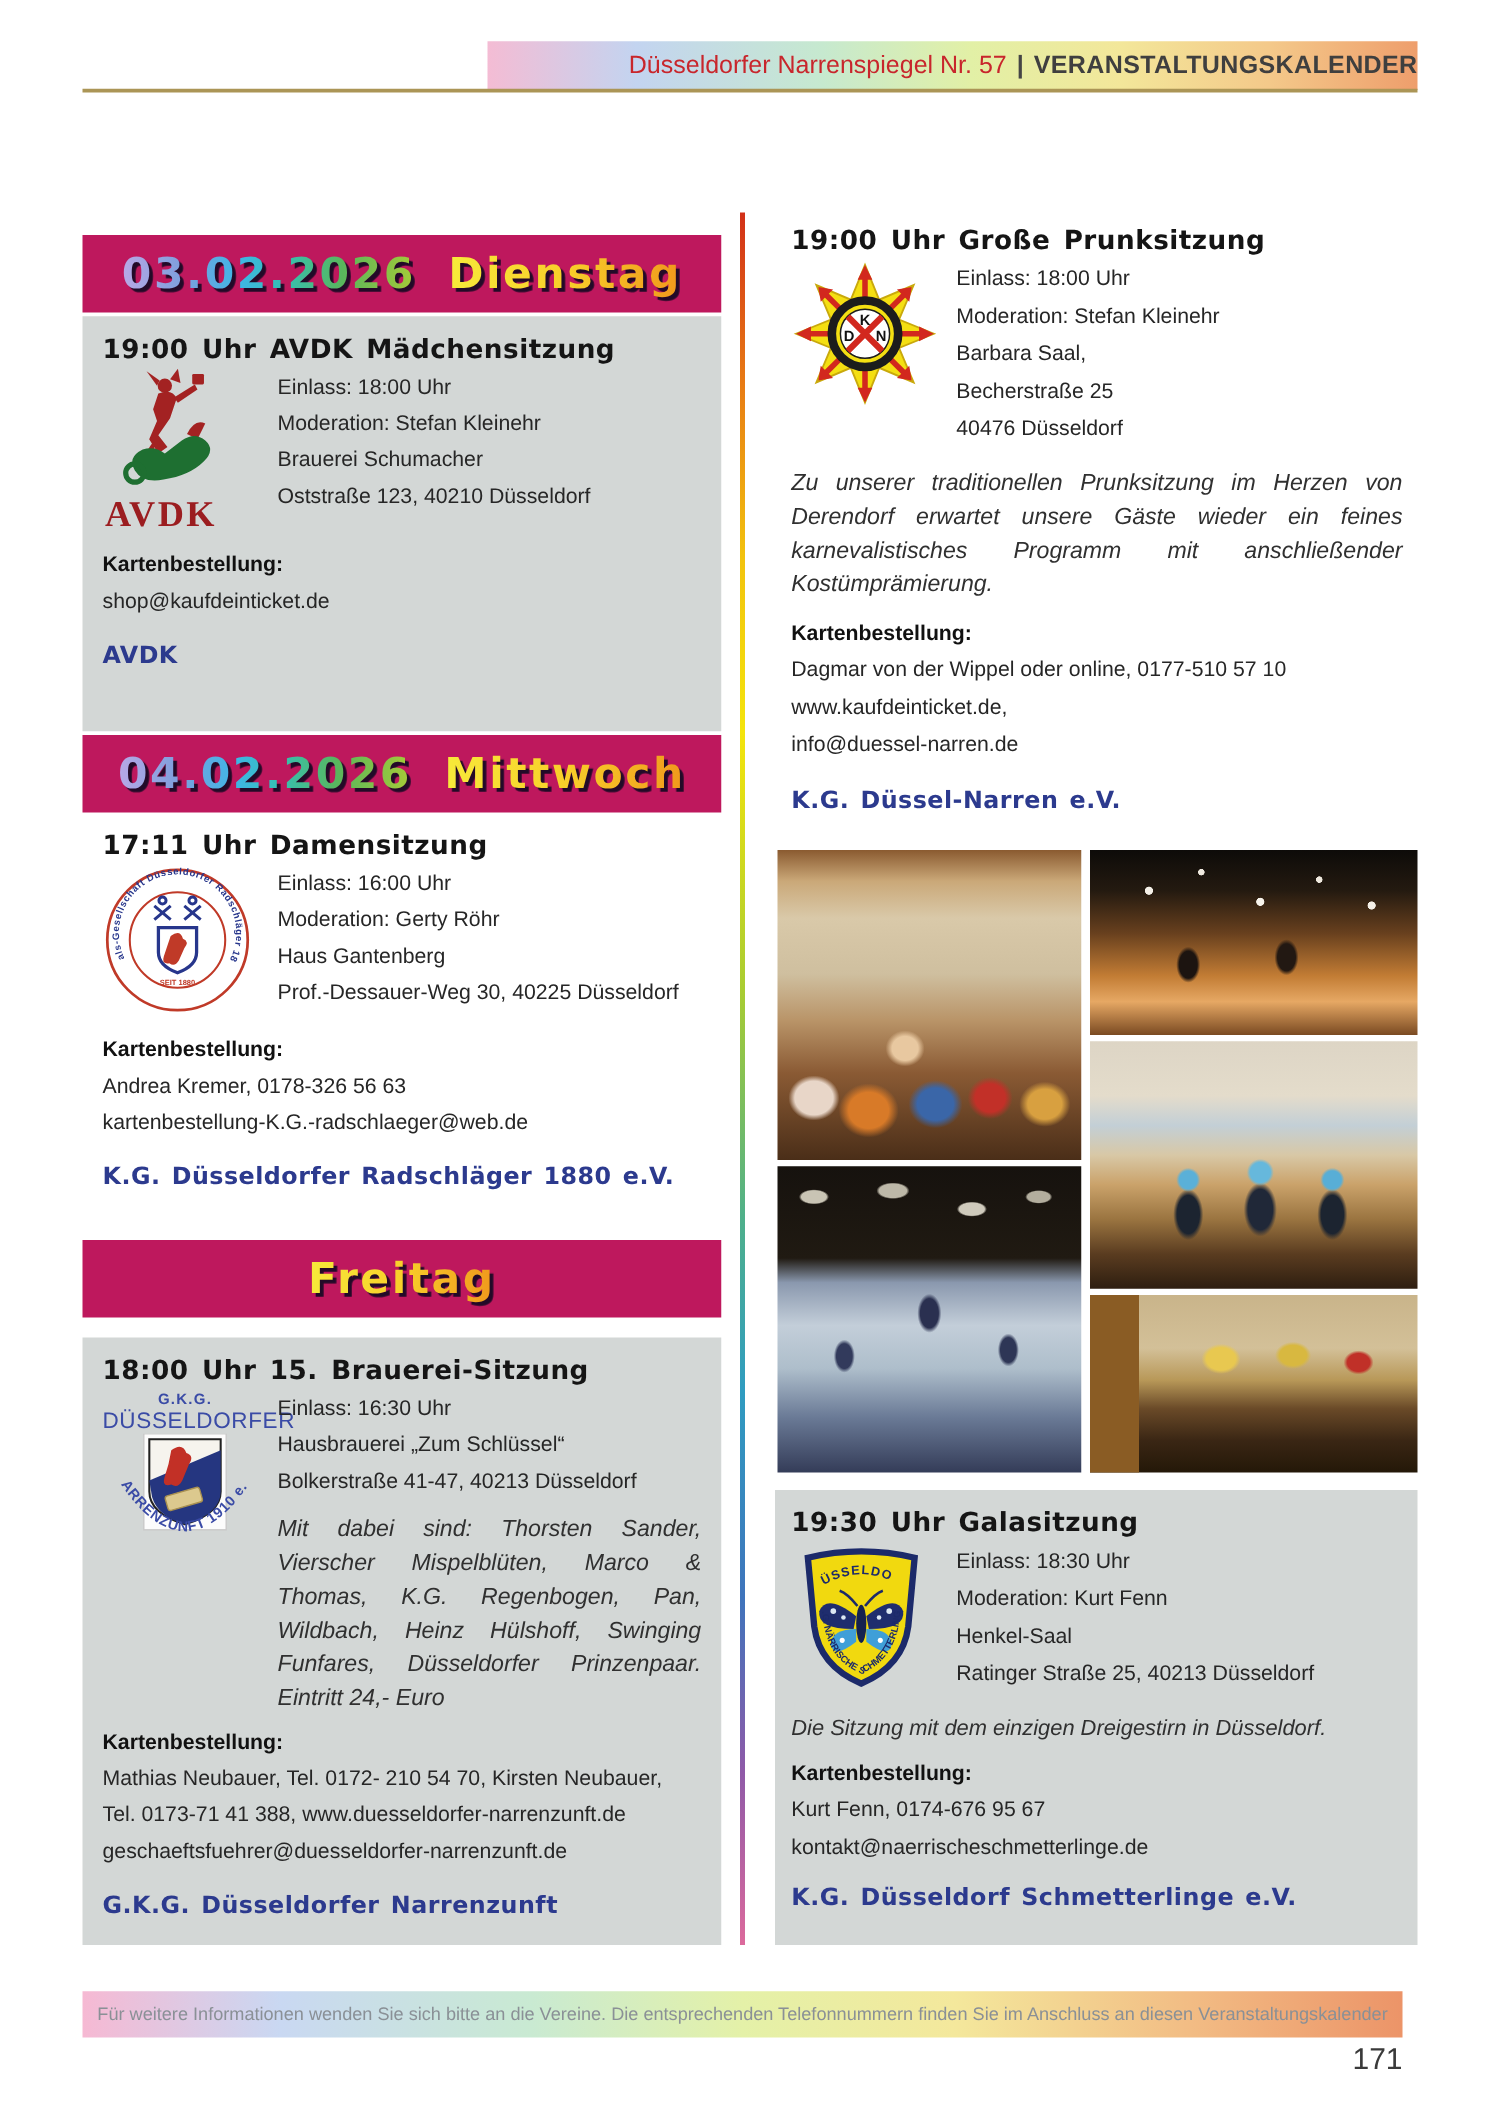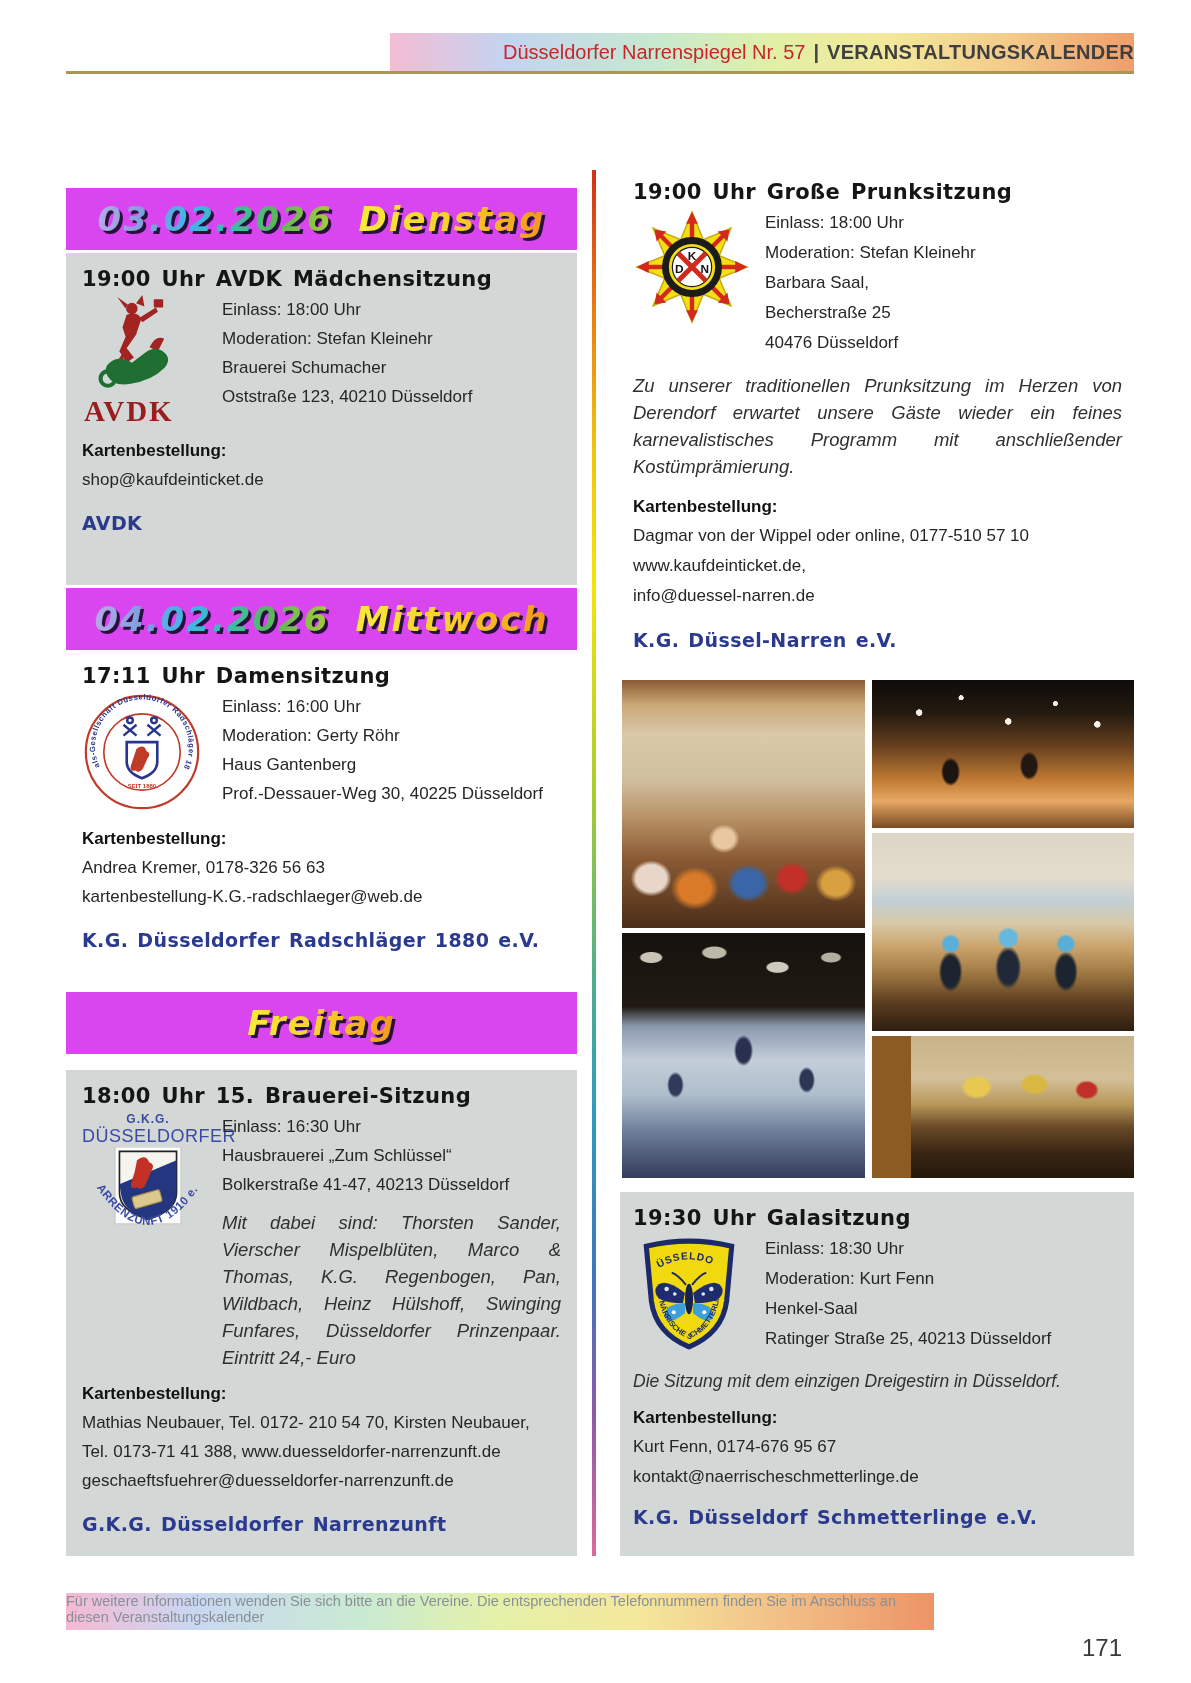--- a/index.html
+++ b/index.html
@@ -15,22 +15,22 @@
   .header-sep{color:#454545;margin:0 8px;font-weight:bold;}
   .header-sec{color:#3f3f3f;font-weight:bold;letter-spacing:.3px;}
   .gold-rule{position:absolute;left:66px;top:71px;width:1068px;height:3px;background:#ab9556;}
 
   
   .col-divider{position:absolute;left:592px;top:170px;width:4px;height:1386px;
     background:linear-gradient(180deg,#d23018 0%,#e87c14 10%,#f2c30e 20%,#f4e40c 30%,
       #a8cc32 45%,#4fb08a 58%,#2f9cc0 68%,#3f74bc 80%,#8f5aa8 90%,#dc6a9c 100%);}
 
   
-  .banner{position:absolute;left:66px;width:511px;height:62px;background:#d946ef;
-    display:flex;align-items:center;justify-content:center;font-style:italic;}
+  .banner{position:absolute;left:66px;width:511px;height:62px;background:#be185d;
+    display:flex;align-items:center;justify-content:center;}
   .banner-inner{display:flex;gap:26px;align-items:baseline;
     font-family:"DejaVu Sans",sans-serif;font-weight:bold;font-size:34px;letter-spacing:2px;
     filter:drop-shadow(3px 3px 0 rgba(8,8,30,.85));}
   .bd{background:linear-gradient(90deg,#b9a8e6 0%,#7f9fdd 20%,#3eb6e6 40%,#35c0b4 55%,#59b65c 75%,#a6cb37 100%);
       -webkit-background-clip:text;background-clip:text;color:transparent;}
   .bw{background:linear-gradient(90deg,#f7ea3a 0%,#f8cf2a 50%,#f0971c 100%);
       -webkit-background-clip:text;background-clip:text;color:transparent;}
 
   
   .event{position:absolute;box-sizing:border-box;padding:8px 16px 0;}
@@ -94,22 +94,22 @@
     radial-gradient(20px 34px at 74% 70%,#1c2430 0 45%,transparent 60%),
     linear-gradient(180deg,#ddd5c5 0%,#e4dccb 22%,#c3cfd6 34%,#d8c8a6 46%,#caa26a 58%,#9a7440 72%,#5a3c20 86%,#2e1e10 100%);}
   #phE{left:250px;top:356px;width:262px;height:142px;background:
     linear-gradient(90deg,#8a5c24 0 15%,transparent 15%),
     radial-gradient(26px 20px at 40% 36%,#e8c850 0 45%,transparent 60%),
     radial-gradient(24px 18px at 62% 34%,#d8b840 0 45%,transparent 60%),
     radial-gradient(20px 16px at 82% 38%,#c03028 0 45%,transparent 60%),
     linear-gradient(180deg,#c9b48a 0%,#d3c098 30%,#b89858 48%,#6a4a28 64%,#3a2614 82%,#241808 100%);}
 
   
-  .footer-bar{position:absolute;left:66px;top:1593px;width:868px;height:37px;
-    display:flex;align-items:flex-start;justify-content:center;font-size:14.5px;color:#8a9096;
+  .footer-bar{position:absolute;left:66px;top:1593px;width:1056px;height:37px;
+    display:flex;align-items:center;justify-content:center;font-size:14.5px;color:#8a9096;
     background:linear-gradient(90deg,#f6b9d3 0%,#c9d8f2 15%,#c9ead2 34%,#e4f1a8 50%,#f4e89c 66%,#f2bc84 84%,#ec9468 100%);}
   .page-number{position:absolute;left:1040px;top:1634px;width:82px;text-align:right;
     font-size:24px;color:#3a3a3a;}
 </style>
 </head>
 <body>
 
 <div class="page">
 
   <div class="header-bar">

